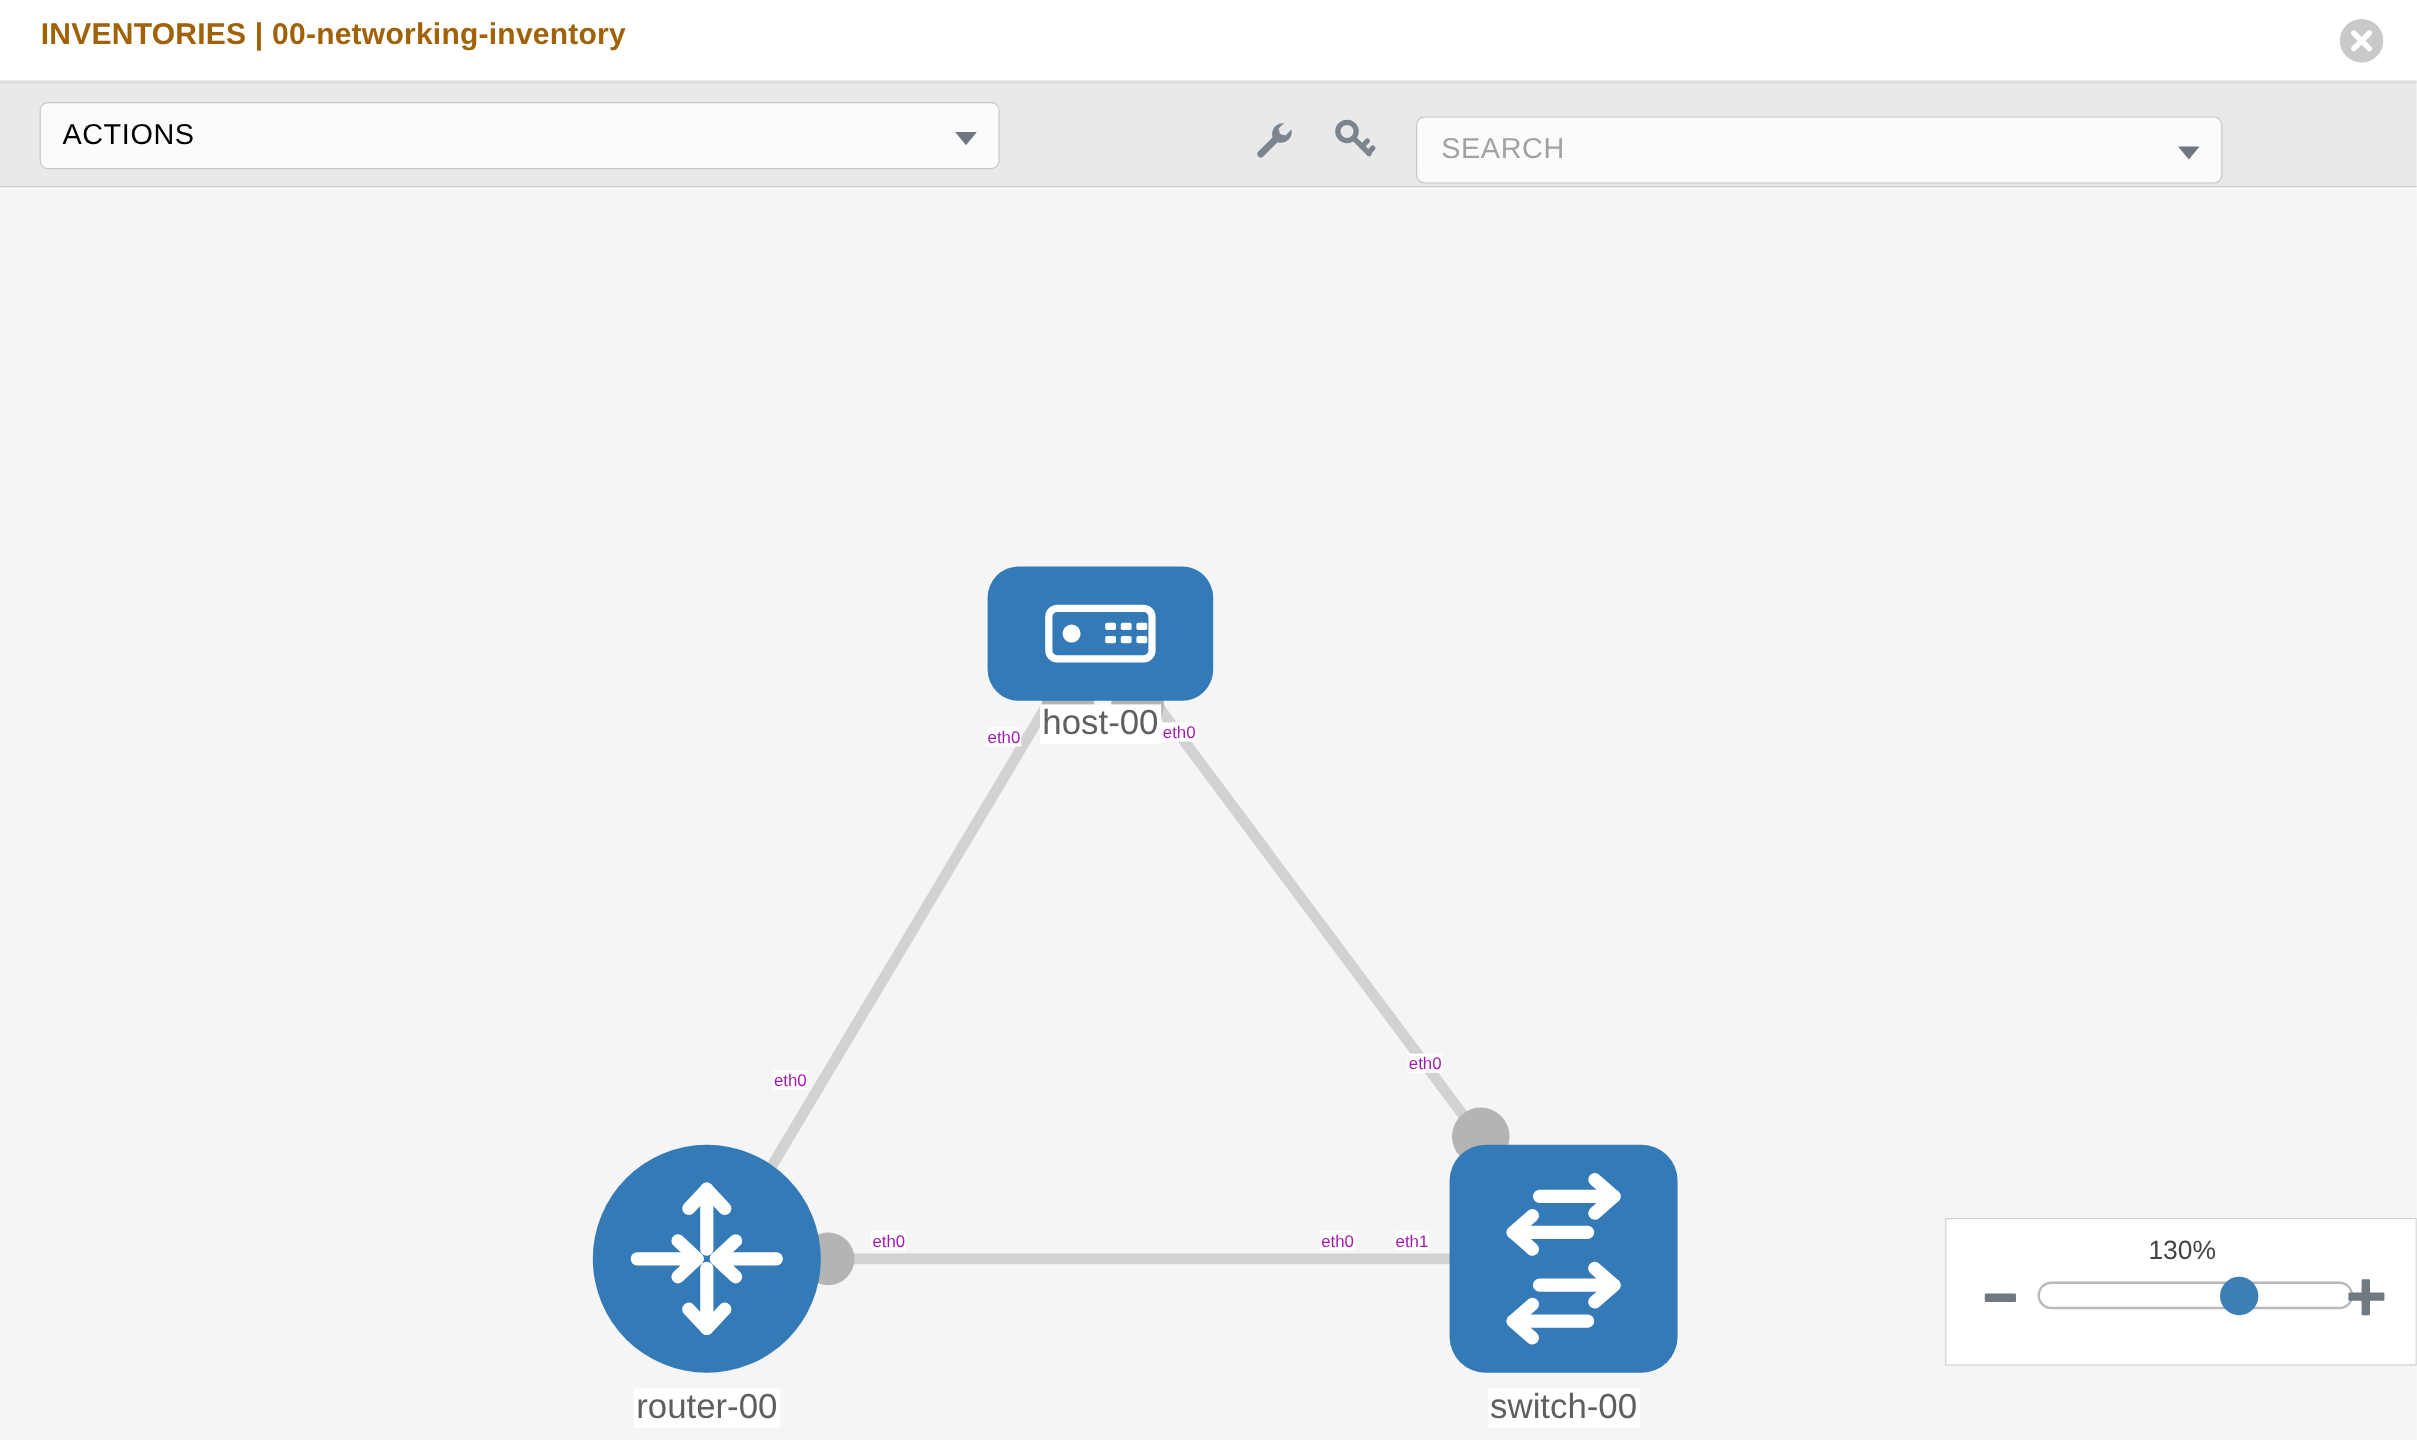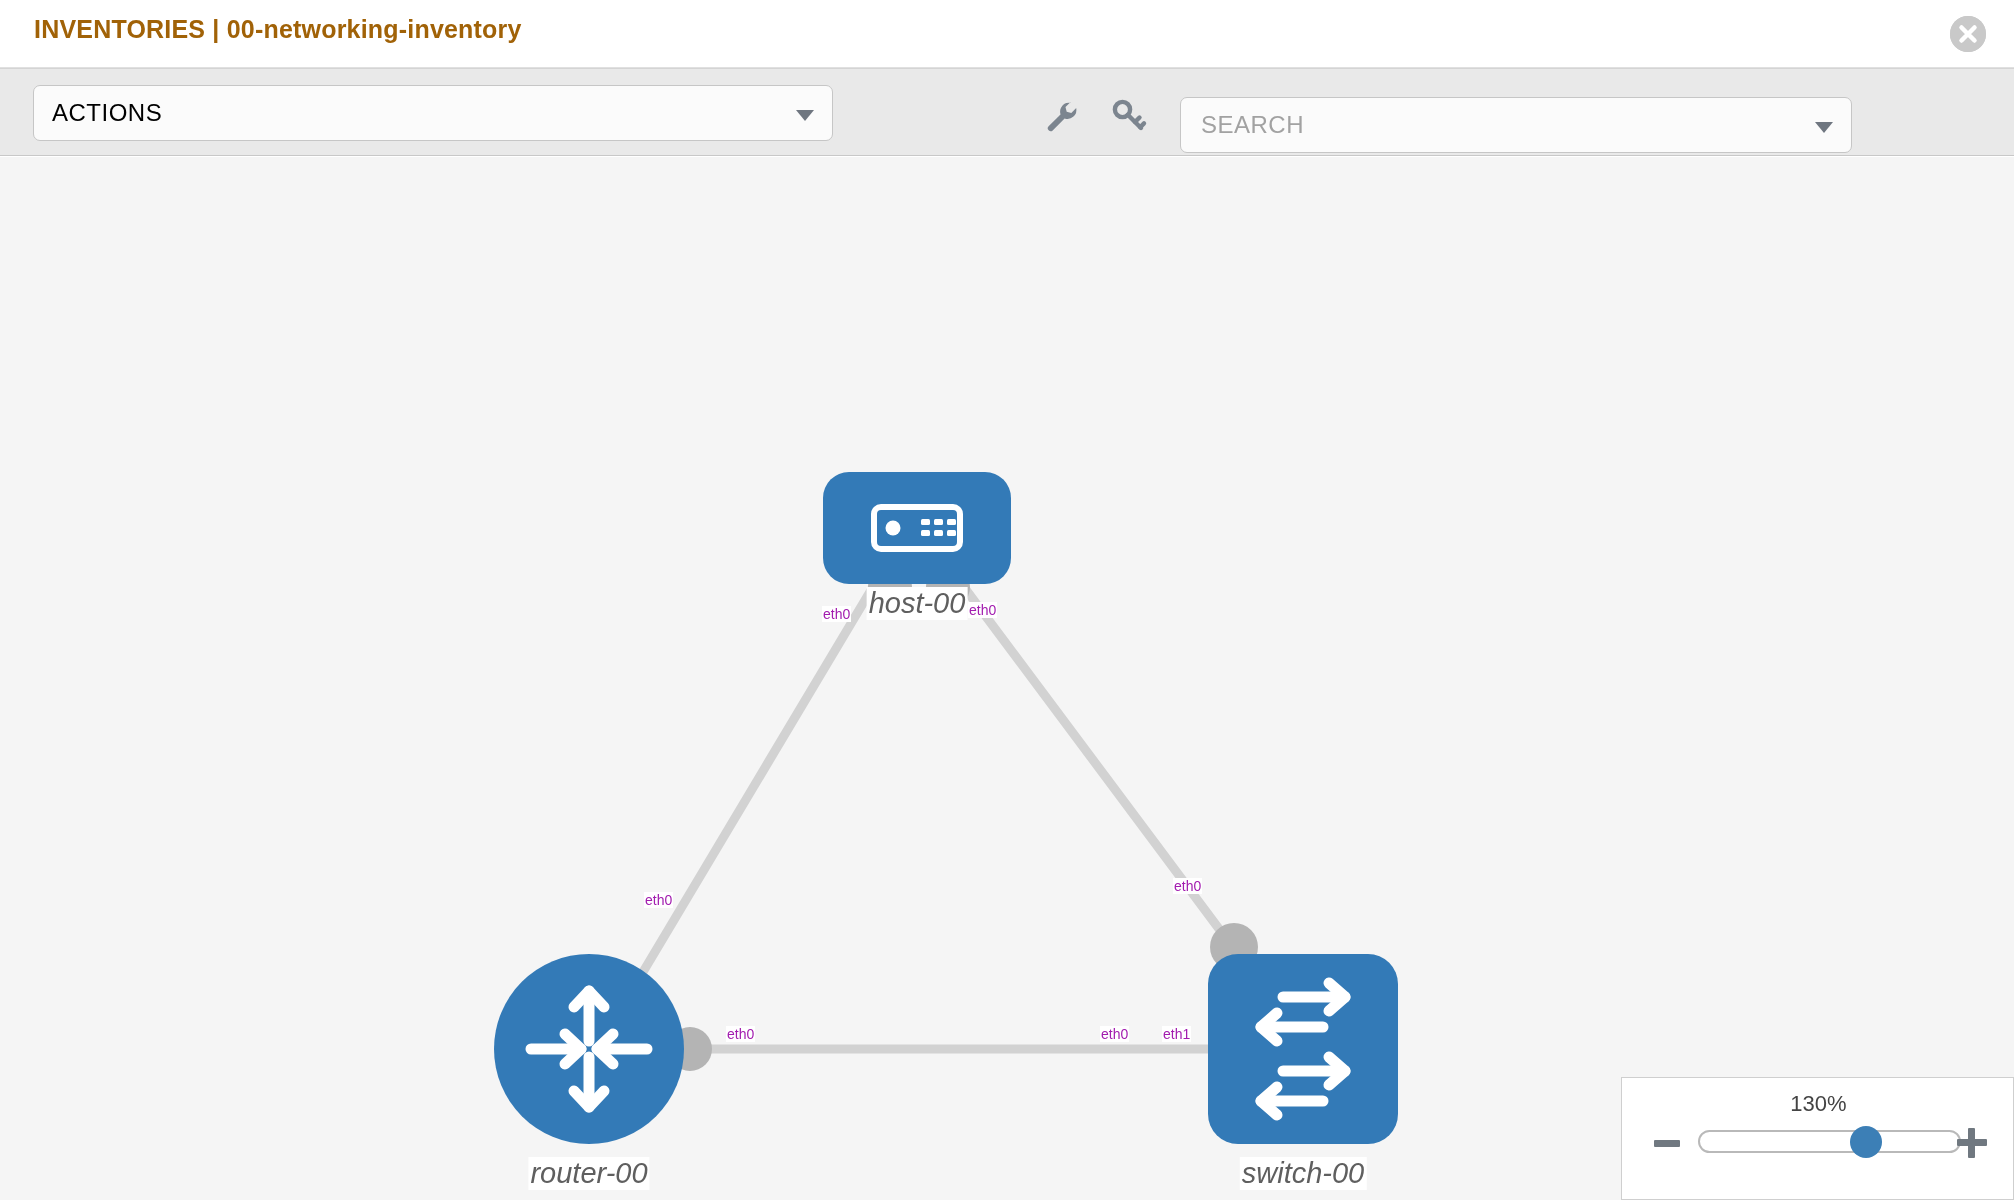--- a/index.html
+++ b/index.html
@@ -103,33 +103,32 @@
   .topology-svg { position: absolute; left: 0; top: 0; }
 
   
   .node-label {
     position: absolute;
     font-size: 29px; color: #5f5f5f;
     background: #ffffff;
     white-space: nowrap;
     transform: translateX(-50%);
     padding: 0 2px;
-    font-style: italic;
   }
   .link-label {
     position: absolute;
     font-size: 14px; color: #a21caf;
     background: #ffffff;
     white-space: nowrap;
     padding: 0 1px;
   }
 
   
   .zoom-panel {
-    position: absolute; left: 1621px; top: 1077px;
+    position: absolute; left: 1621px; top: 1015px;
     width: 393px; height: 123px;
     background: #ffffff;
     border: 1px solid #cfcfcf;
   }
   .zoom-value {
     position: absolute; top: 13px; left: 0; width: 393px;
     text-align: center;
     font-size: 22px; color: #444;
   }
   .zoom-minus {

